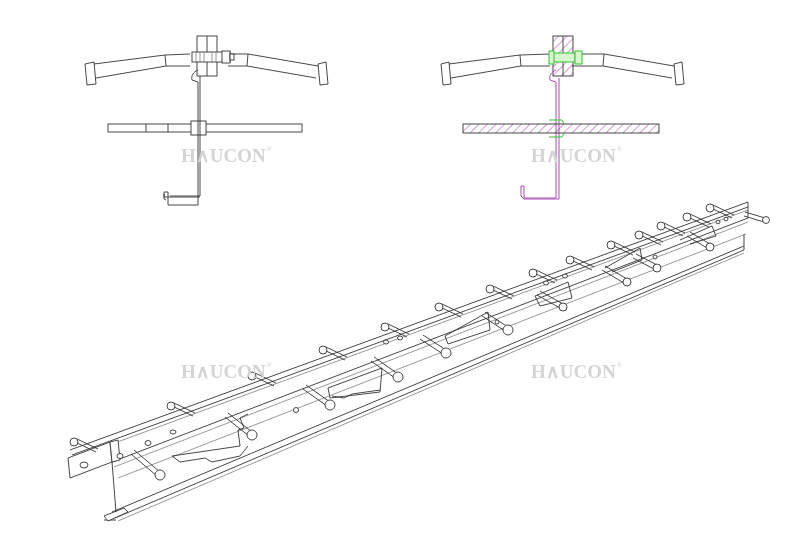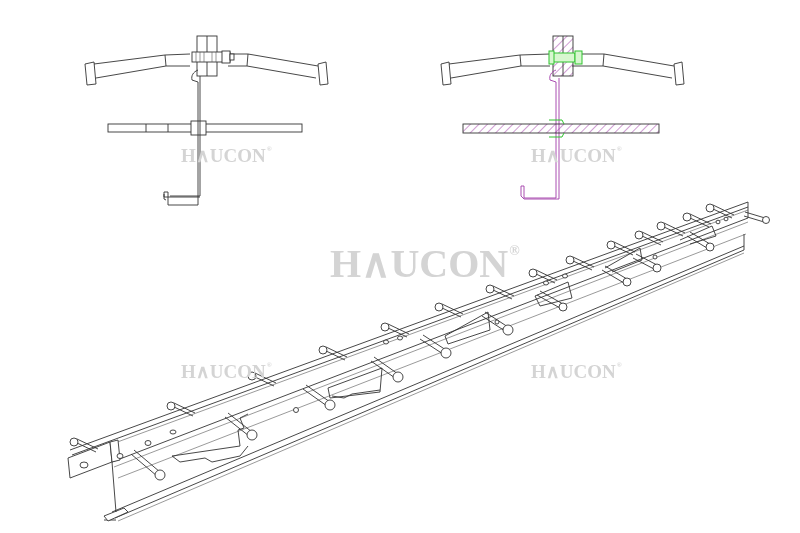--- a/index.html
+++ b/index.html
@@ -281,23 +281,20 @@
       <ellipse class="lnf" cx="726" cy="219" rx="2" ry="1.8"></ellipse>
     </g>
   </svg>
 
   <div class="wm wm-small" style="left:181px; top:146px;">
     <span class="h">H</span><span class="a">∧</span><span class="ucon">UCON</span><span class="reg">®</span>
   </div>
   <div class="wm wm-small" style="left:531px; top:146px;">
     <span class="h">H</span><span class="a">∧</span><span class="ucon">UCON</span><span class="reg">®</span>
   </div>
-  <div class="wm wm-large" style="left:330px; top:244px;">
-    <span class="h">H</span><span class="a">∧</span><span class="ucon">UCON</span><span class="reg">®</span>
-  </div>
   <div class="wm wm-small" style="left:181px; top:362px;">
     <span class="h">H</span><span class="a">∧</span><span class="ucon">UCON</span><span class="reg">®</span>
   </div>
   <div class="wm wm-small" style="left:531px; top:362px;">
     <span class="h">H</span><span class="a">∧</span><span class="ucon">UCON</span><span class="reg">®</span>
   </div>
 
 </div>
 
 </body></html>

